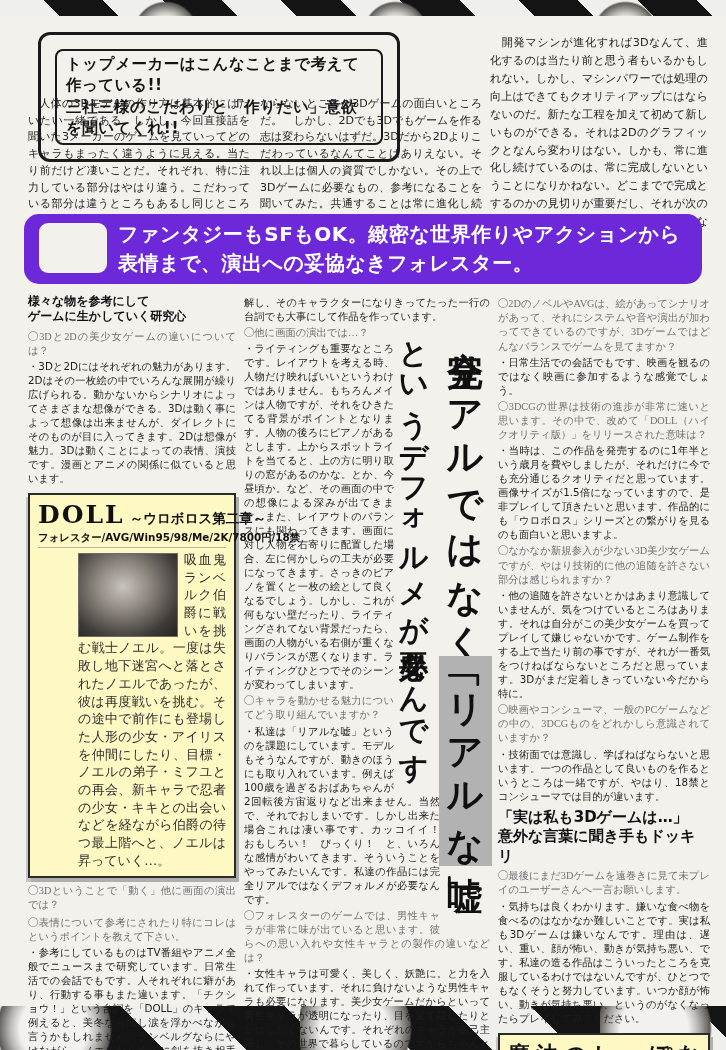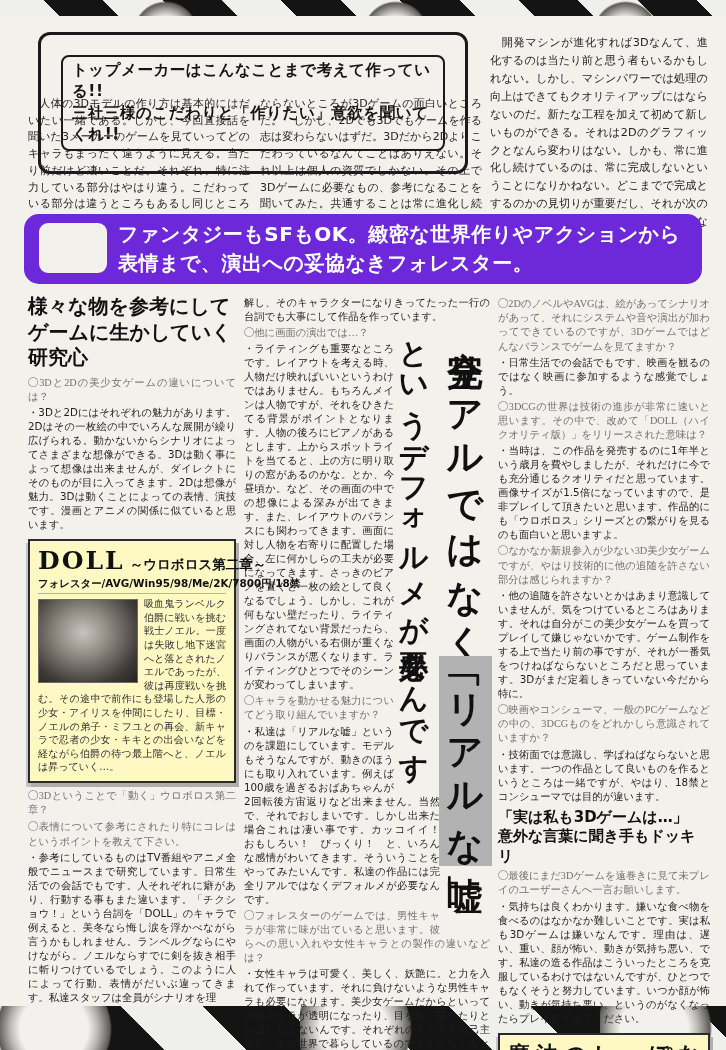--- a/index.html
+++ b/index.html
@@ -28,22 +28,22 @@
       radial-gradient(circle at 18% 10%, #f2f1ee 0 34px, #b9b7b2 44px, #5c5a56 56px, transparent 58px),
       radial-gradient(circle at 68% 80%, #efeeea 0 30px, #b5b3ae 40px, #5f5d59 52px, transparent 54px),
       repeating-linear-gradient(45deg, #efefec 0 58px, #141414 58px 116px);
   }
   .page {
     position:absolute; left:0; top:16px; width:726px; height:990px;
     background:#f3f1ec;
   }
   
   .top-headline {
-    position:absolute; left:38px; top:16px; width:430px;
-    border:3px solid #1a1a1a; border-radius:12px; padding:20px; background:#f3f1ec;
+    position:absolute; left:38px; top:16px; width:362px;
+    border:3px solid #1a1a1a; border-radius:12px; padding:14px; background:#f3f1ec;
   }
   .top-headline-inner {
     border:2px solid #1a1a1a; border-radius:8px; padding:3px 9px;
     font-size:15.5px; font-weight:bold; line-height:1.38; letter-spacing:0.5px; color:#141414;
   }
   
   .intro-row { position:absolute; left:28px; top:80px; width:454px; display:flex; gap:10px; }
   .intro-col { width:222px; font-size:11px; line-height:1.52; text-align:justify; color:#222; }
   .intro-col3 {
     position:absolute; left:490px; top:18px; width:218px;
@@ -64,21 +64,21 @@
   }
   
   .main {
     position:absolute; left:28px; top:278px; width:682px;
     display:flex; gap:8px; align-items:flex-start;
   }
   .col-left { width:208px; }
   .col-middle { width:246px; position:relative; }
   .col-right { width:212px; }
 
-  .section-heading { font-size:20px; font-weight:900; line-height:1.28; color:#111; margin-bottom:5px; }
+  .section-heading { font-size:12px; font-weight:900; line-height:1.28; color:#111; margin-bottom:5px; }
   .rc-heading { font-size:15px; font-weight:900; line-height:1.3; color:#111; margin:5px 0 3px; }
 
   p.q {
     font-family:Liberation Serif, serif;
     color:#6f6f6f; font-size:10.3px; line-height:1.38; margin:3px 0 1px; text-align:justify;
   }
   p.a, p.cont {
     color:#1d1d1d; font-size:10.3px; line-height:1.36; margin:1px 0 2px; text-align:justify;
   }
 
@@ -89,21 +89,21 @@
     padding:5px 8px 7px; margin:8px 0 6px; position:relative;
   }
   .gb-title { font-family:"DejaVu Serif","Liberation Serif",serif; text-align:center; color:#111; white-space:nowrap; }
   .gb-main  { font-size:25px; font-weight:bold; letter-spacing:2px; }
   .gb-sub   { font-size:13.5px; font-weight:bold; }
   .gb-title-solo { font-size:22px; font-weight:bold; letter-spacing:6px; }
   .gb-credits {
     font-size:10.4px; font-weight:bold; color:#111; margin:2px 0 3px;
     border-bottom:1px solid #b5b3ae; padding-bottom:2px; white-space:nowrap;
   }
-  .gb-desc { font-size:10px; line-height:1.36; color:#2e2e2e; text-align:justify; }
+  .gb-desc { font-size:13px; line-height:1.36; color:#2e2e2e; text-align:justify;margin-left:40px; }
   .gb-img {
     float:left; margin:2px 6px 2px 0; border:1px solid #6d6b67; display:block;
   }
   .img-doll-face {
     width:100px; height:84px;
     background:radial-gradient(ellipse at 45% 40%, #c9c4bd 0%, #8d8780 35%, #3f3b38 75%, #24211f 100%);
   }
 
   
   .float-a { float:right; width:96px; height:455px; }
@@ -158,21 +158,21 @@
           <span class="gb-main">DOLL</span>
           <span class="gb-sub">～ウロボロス第二章～</span>
         </div>
         <div class="gb-credits">フォレスター/AVG/Win95/98/Me/2K/7800円/18禁</div>
         <p class="gb-desc">
           <span class="gb-img img-doll-face"></span>
           <span>吸血鬼ランベルク伯爵に戦いを挑む戦士ノエル。一度は失敗し地下迷宮へと落とされたノエルであったが、彼は再度戦いを挑む。その途中で前作にも登場した人形の少女・アイリスを仲間にしたり、目標・ノエルの弟子・ミフユとの再会、新キャラで忍者の少女・キキとの出会いなどを経ながら伯爵の待つ最上階へと、ノエルは昇っていく…。</span>
         </p>
       </div>
 
-      <p class="q">◯3Dということで「動く」ウロボロス第二章？</p>
+      <p class="q">◯3Dということで「動く」他に画面の演出では？</p>
       <p class="q">◯表情について参考にされたり特にコレはというポイントを教えて下さい。</p>
       <p class="a">・参考にしているものはTV番組やアニメ全般でニュースまで研究しています。日常生活での会話でもです。人それぞれに癖があり、行動する事もまた違います。「チクショウ！」という台詞を「DOLL」のキャラで例えると、美冬なら悔し涙を浮かべながら言うかもしれません。ランベルグならにやけながら。ノエルならすでに剣を抜き相手に斬りつけているでしょう。このように人によって行動、表情がだいぶ違ってきます。私達スタッフは全員がシナリオを理</p>
 
     </div>
 
     <div class="col-middle">
       <p class="cont">解し、そのキャラクターになりきってたった一行の台詞でも大事にして作品を作っています。</p>
       <div class="float-a"></div>
       <div class="float-b"></div>
       <p class="q">◯他に画面の演出では…？</p>

